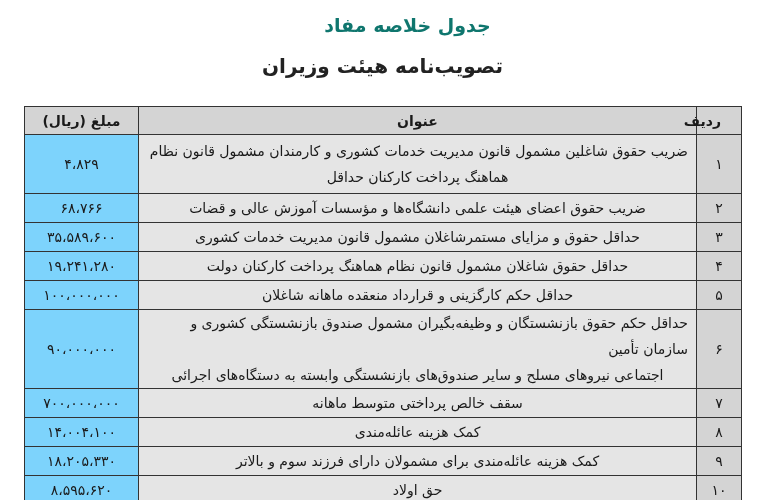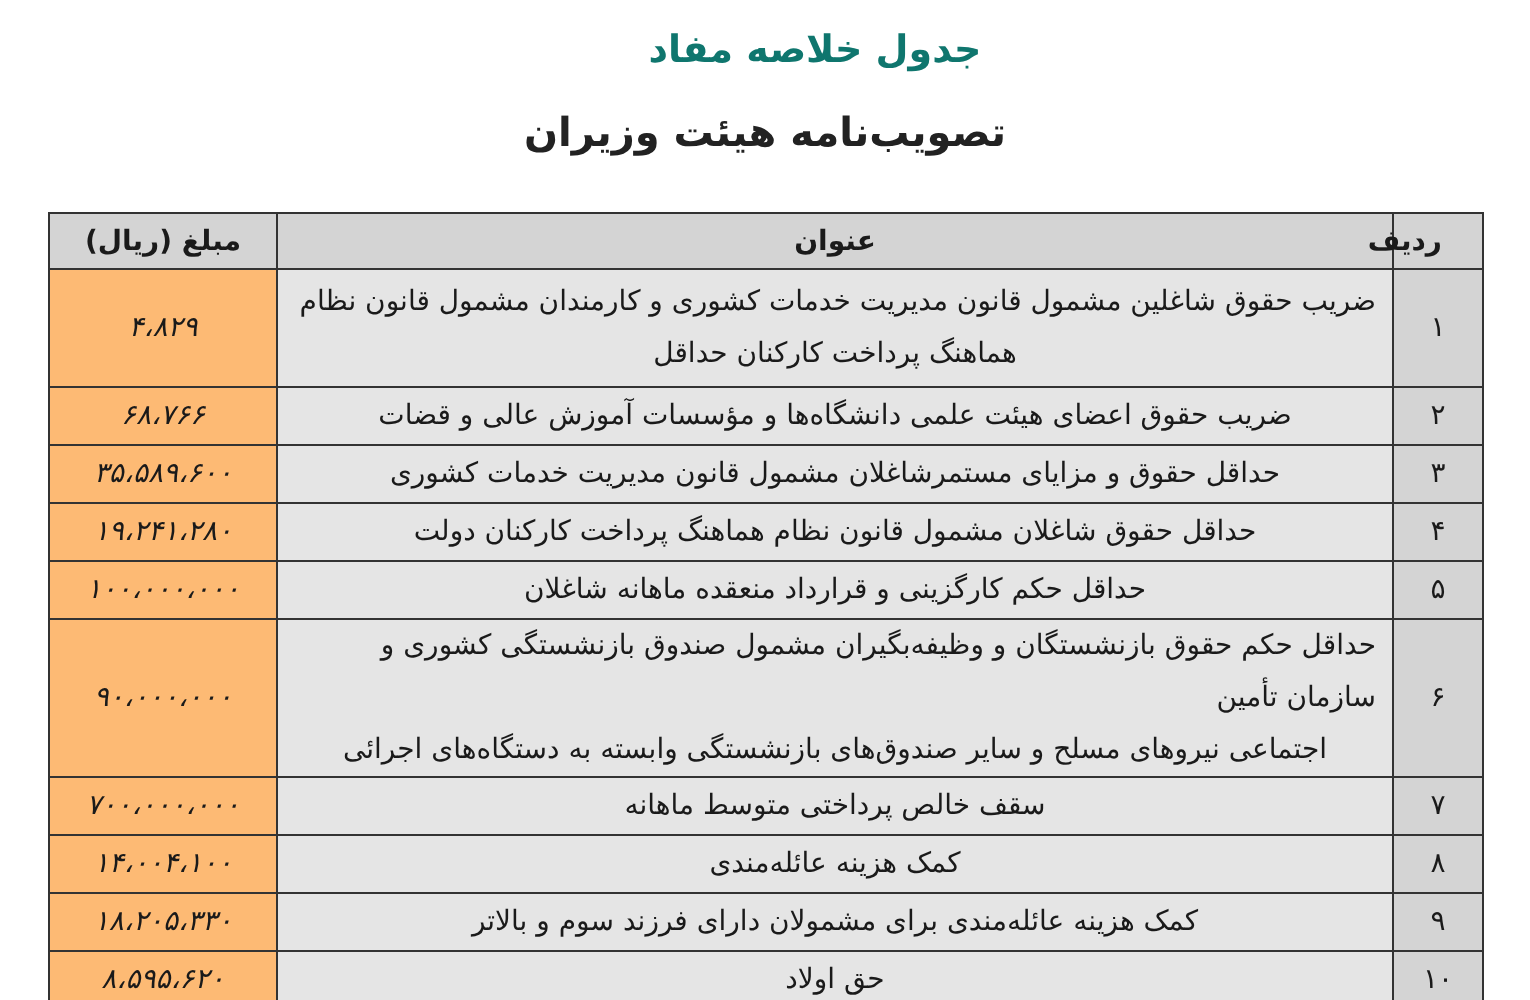--- a/index.html
+++ b/index.html
@@ -69,25 +69,24 @@
     }
     td.cell-title {
       text-align: center;
       background: #e5e5e5;
     }
     td.cell-title.multi {
       text-align: right;
     }
     td.cell-amount {
       text-align: center;
-      background: #fdba74;
+      background: #7dd3fc;
       direction: ltr;
       font-size: 13px;
       letter-spacing: 0.5px;
-      font-style: italic;
     }
     col.c-row { width: 45px; }
     col.c-title { width: 558px; }
     col.c-amount { width: 114px; }
     tr.h-row1 td { height: 58px; }
     tr.h-row6 td { height: 57px; }
     tr.h-std td { height: 28px; }
     .line2 {
       display: block;
       text-align: center;

